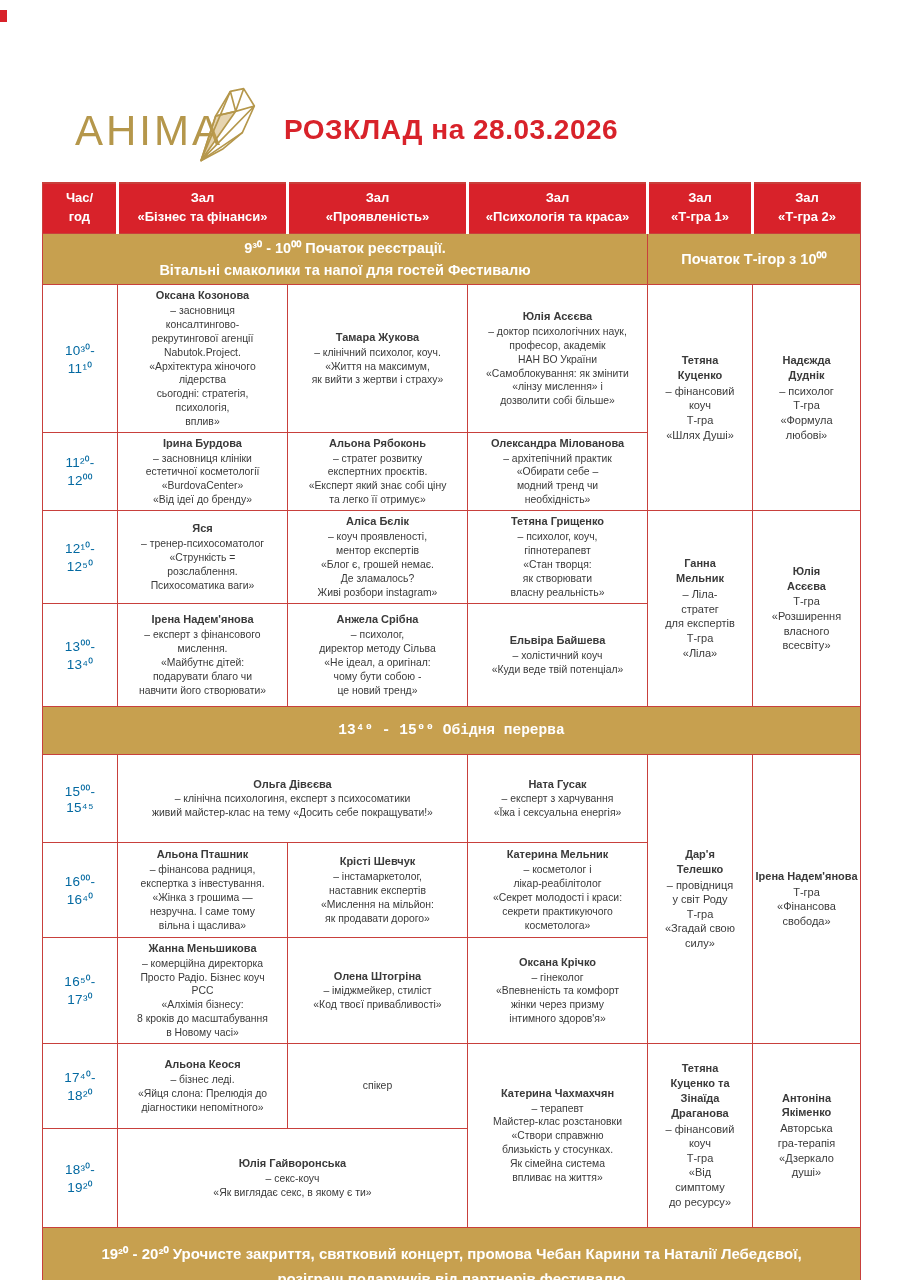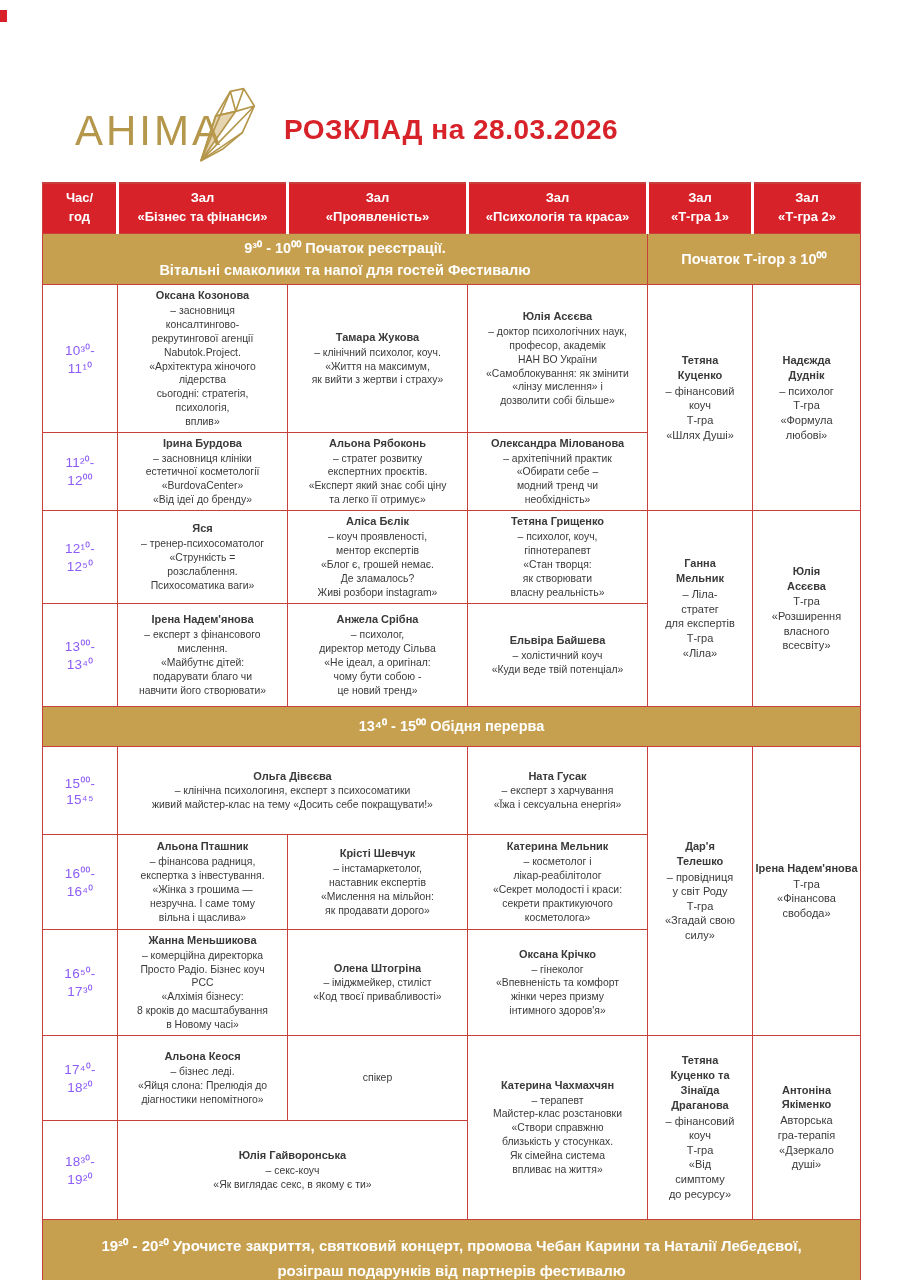--- a/index.html
+++ b/index.html
@@ -39,28 +39,28 @@
     border-left:3px solid #ffffff; border-right:3px solid #ffffff;
     border-top:2px solid #c8403c; border-bottom:1.5px solid #c8403c;
   }
   tr.hdr td:first-child { border-left:1.5px solid #c8403c; }
   tr.hdr td:last-child  { border-right:1.5px solid #c8403c; }
   .gold {
     background:#c7a04f; color:#ffffff; font-weight:bold; font-size:14.5px;
     line-height:1.55; white-space:pre-line;
   }
   tr.reg   { height:46px; }
-  tr.lunch { height:40px; }
+  tr.lunch { height:48px;font-family:Liberation Mono, monospace; }
   tr.foot  { height:78px; }
   tr.foot td { font-size:15px; line-height:1.7; }
   tr.r1 { height:107px; } tr.r2 { height:77px; } tr.r3 { height:93px; }
   tr.r4 { height:103px; } tr.r5 { height:88px; } tr.r6 { height:95px; }
   tr.r7 { height:93px; }  tr.r8 { height:85px; } tr.r9 { height:99px; }
 
-  .time { font-size:13.5px; color:#8b5cf6; letter-spacing:0.3px; }
+  .time { font-size:13.5px; color:#0369a1; letter-spacing:0.3px; }
   .name { font-weight:bold; font-size:11px; line-height:1.35; white-space:pre-line; margin-bottom:1px; }
   .desc { font-size:10.4px; line-height:1.33; white-space:pre-line; }
   td.tg { overflow:visible; }
   td.tg .name, td.tg .desc { font-size:11px; }
   .wide-name { white-space:nowrap; width:150%; margin-left:-25%; }
   .wide-desc { white-space:pre-line; width:130%; margin-left:-15%; }
 </style>
 </head>
 <body>
 

